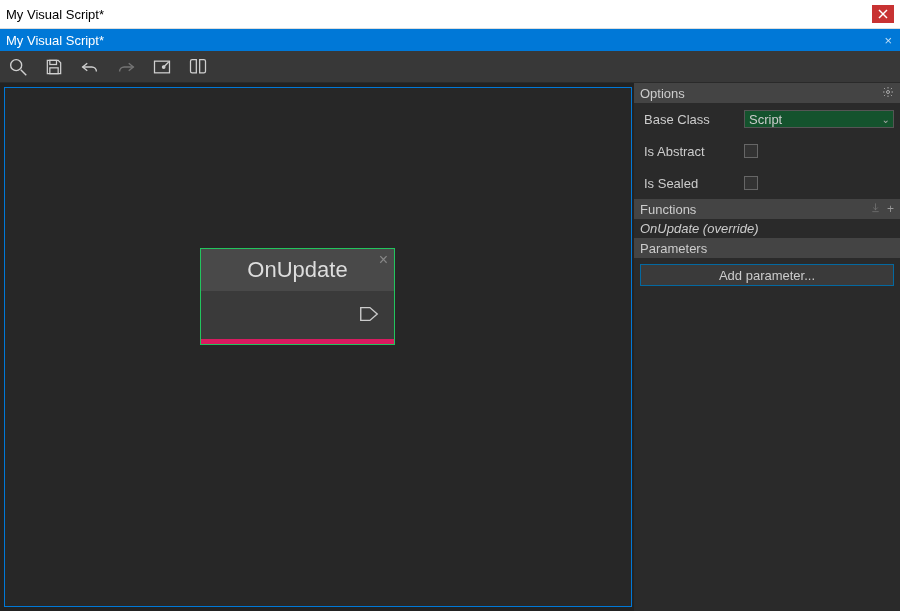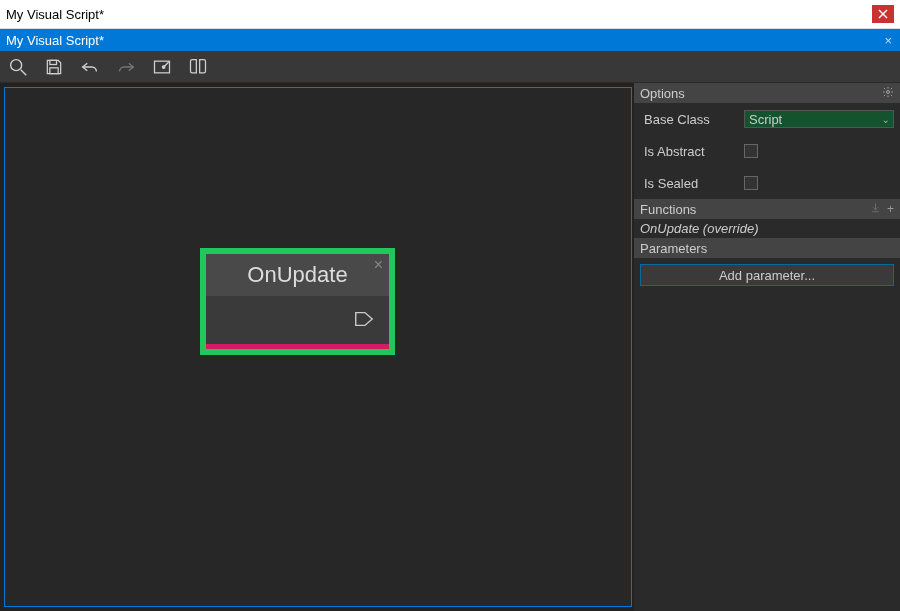--- a/index.html
+++ b/index.html
@@ -89,21 +89,21 @@
     height: 100%;
     background: #272727;
     border: 1px solid #0078d7;
     position: relative;
   }
   .node {
     position: absolute;
     left: 195px;
     top: 160px;
     width: 195px;
-    border: 6px solid #22c55e;
+    border: 1px solid #22c55e;
     background: #3a3a3a;
   }
   .node-header {
     height: 42px;
     background: #494949;
     display: flex;
     align-items: center;
     justify-content: center;
     position: relative;
     color: #ddd;

